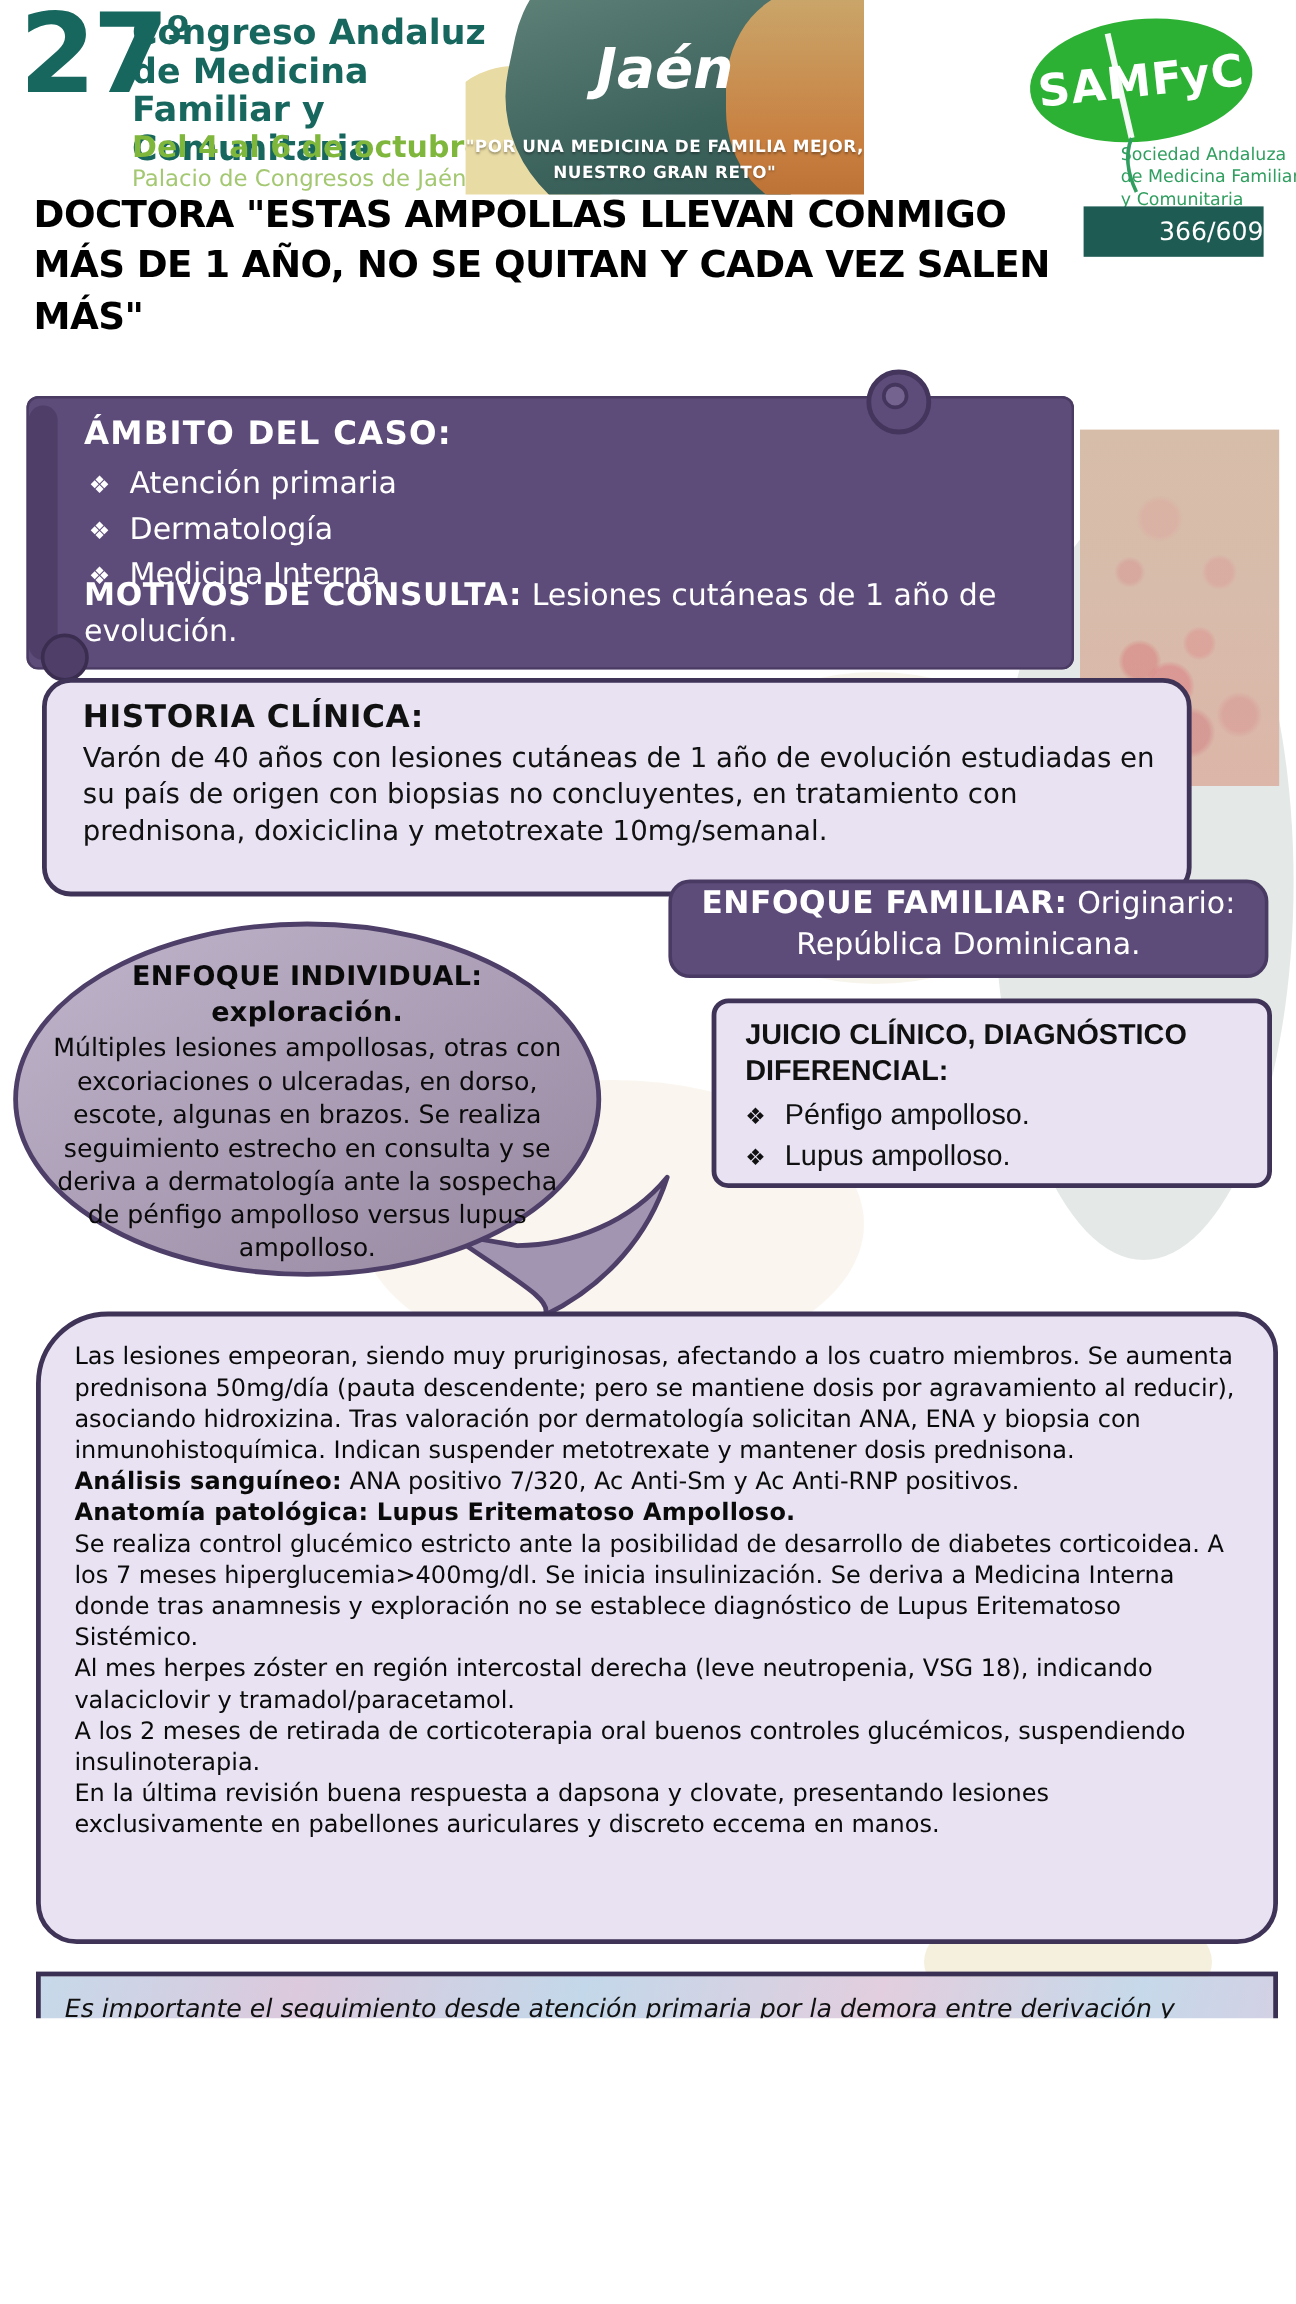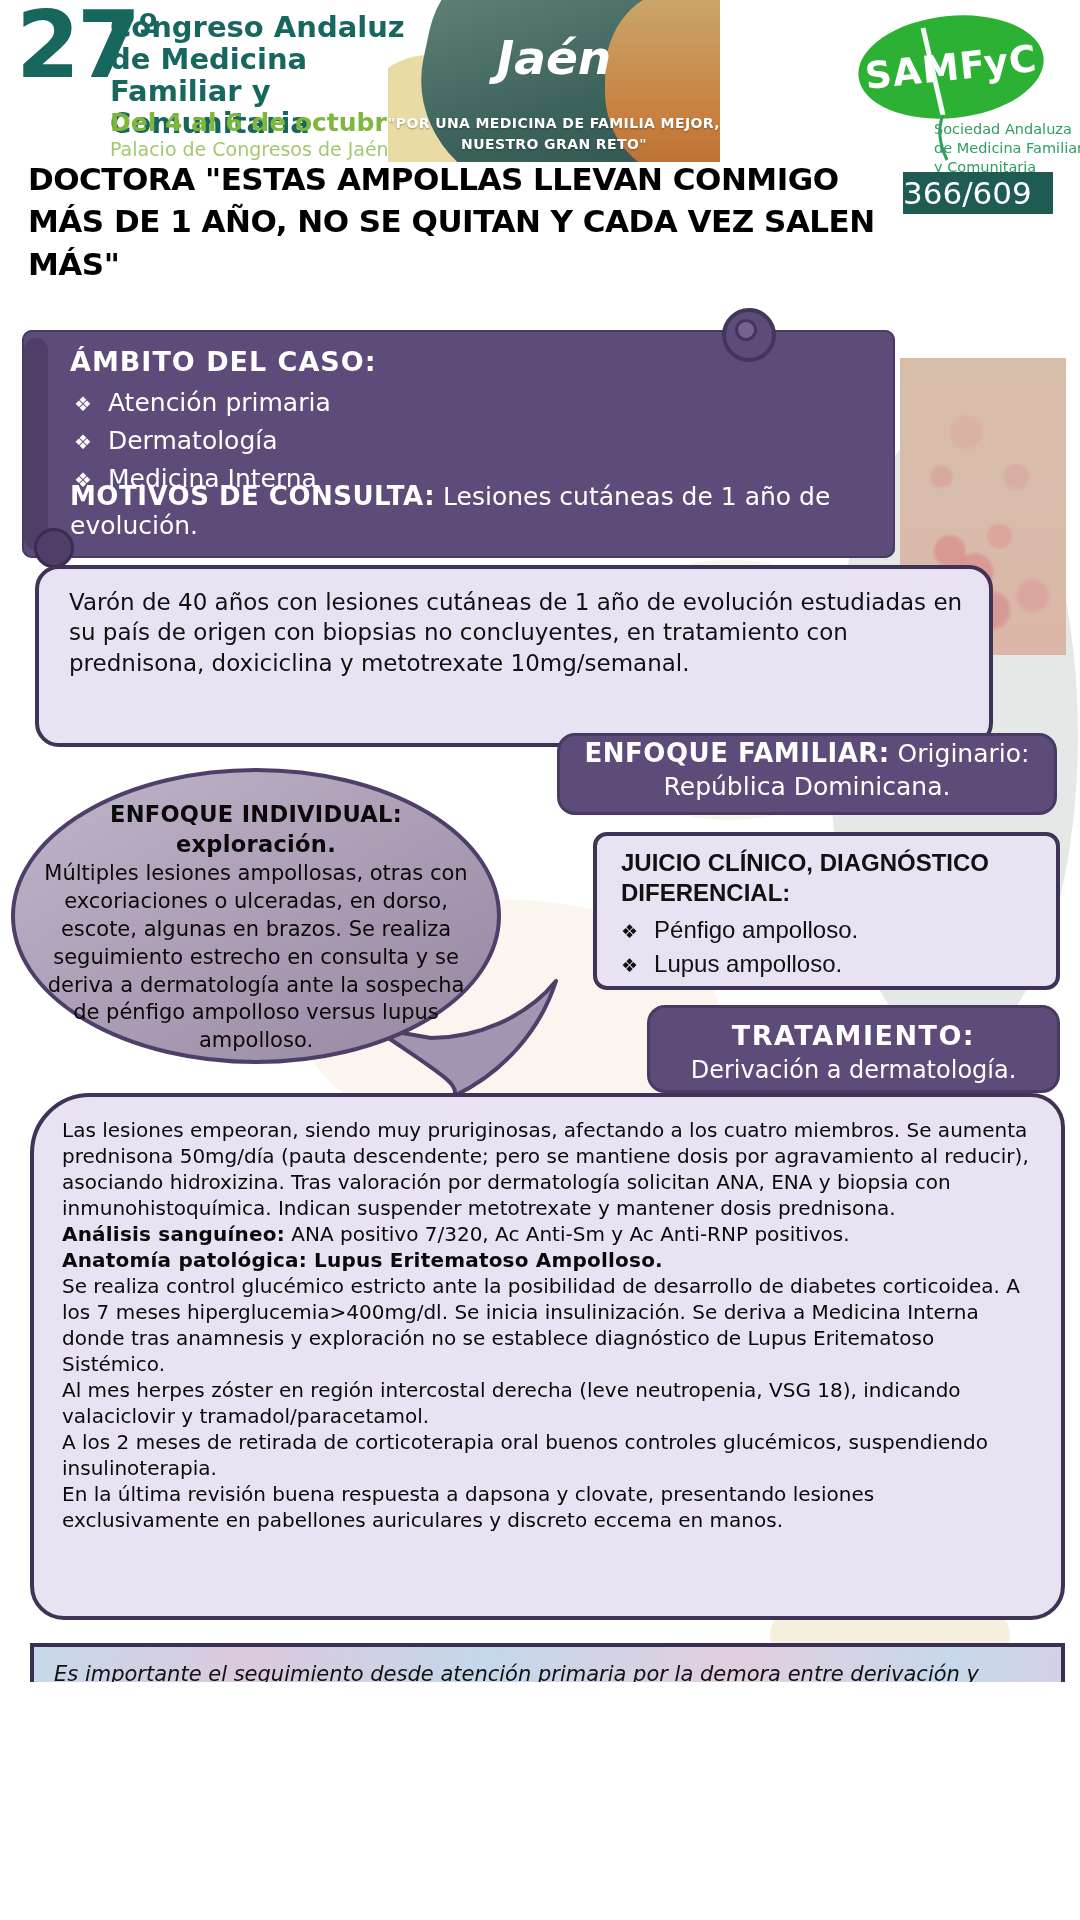--- a/index.html
+++ b/index.html
@@ -22,22 +22,22 @@
              background:linear-gradient(180deg,#caa86d,#c87f3f 70%,#b96f33);}
   .jaen{position:absolute;left:0;top:30px;width:100%;text-align:center;font-size:47px;font-style:italic;
         font-weight:700;color:#fff;}
   .motto{position:absolute;left:0;bottom:6px;width:100%;text-align:center;font-size:14px;font-weight:700;
          color:#fff;line-height:1.55;letter-spacing:.4px;white-space:pre-line;text-shadow:0 1px 2px rgba(0,0,0,.35);}
   .samfyc-ellipse{left:858px;top:16px;width:186px;height:102px;background:#2db135;border-radius:50%;
          transform:rotate(-6deg);display:flex;align-items:center;justify-content:center;}
   .samfyc-ellipse span{color:#fff;font-size:37px;font-weight:700;letter-spacing:1px;}
   .pen-line{left:905px;top:20px;width:60px;height:150px;pointer-events:none;}
   .society-name{left:934px;top:120px;width:150px;font-size:14.5px;color:#2f9e5f;line-height:1.3;white-space:pre-line;}
-  .badge{left:903px;top:172px;width:150px;height:42px;background:#1d5b53;color:#fff;font-size:31px;
-         text-align:left;line-height:42px;}
+  .badge{left:903px;top:172px;width:150px;height:42px;background:#1d5b53;color:#fff;font-size:21px;
+         text-align:right;line-height:42px;}
   .title{left:28px;top:158px;width:880px;font-size:31px;font-weight:700;color:#000;line-height:1.37;letter-spacing:-.5px;}
   .authors{left:28px;top:250px;width:1035px;font-size:26px;font-weight:700;line-height:1.3;
            font-family:"Liberation Sans",sans-serif;}
   
   .scroll-box{left:22px;top:330px;width:873px;height:228px;background:#5d4b79;border-radius:10px;
               box-shadow:0 0 0 2px #4a3b63 inset;}
   .roll-left{position:absolute;left:2px;top:8px;width:24px;height:212px;background:#4e3e68;border-radius:12px;}
   .curl{position:absolute;border-radius:50%;}
   .curl-tr{left:700px;top:-22px;width:46px;height:46px;background:#5d4b79;border:4px solid #43355c;}
   .curl-tr::after{content:"";position:absolute;left:9px;top:7px;width:16px;height:16px;border-radius:50%;
@@ -159,20 +159,21 @@
         </div>
       </div>
     <div class="motivos">
       <b>MOTIVOS DE CONSULTA:</b><span> Lesiones cutáneas de 1 año de evolución.</span>
     </div>
   </div>
 
   <div class="abs skin-photo"></div>
 
   <div class="abs light-box historia-box">
+    <div class="historia-heading">HISTORIA CLÍNICA:</div>
     <div class="historia-text">Varón de 40 años con lesiones cutáneas de 1 año de evolución estudiadas en su país de origen con biopsias no concluyentes, en tratamiento con prednisona, doxiciclina y metotrexate 10mg/semanal.</div>
   </div>
 
   <svg class="abs bubble-svg" viewBox="0 0 566 334">
     <defs>
       <linearGradient id="bubgrad" x1="0" y1="0" x2="1" y2="1">
         <stop offset="0" stop-color="#c0b5cc"></stop>
           <stop offset="1" stop-color="#96879f"></stop>
       </linearGradient>
     </defs>
@@ -196,24 +197,20 @@
           <span class="bullet">❖</span>
           <span>Pénfigo ampolloso.</span>
         </div>
         <div class="bullet-row">
           <span class="bullet">❖</span>
           <span>Lupus ampolloso.</span>
         </div>
       </div>
   </div>
 
-  <div class="abs dark-box trata-box">
-    <b>TRATAMIENTO:</b><br>
-    <span>Derivación a dermatología.</span>
-  </div>
 
   <div class="abs light-box main-box" id="evo-box">
       <div class="evo-p"><span>Las lesiones empeoran, siendo muy pruriginosas, afectando a los cuatro miembros. Se aumenta prednisona 50mg/día (pauta descendente; pero se mantiene dosis por agravamiento al reducir), asociando hidroxizina. Tras valoración por dermatología solicitan ANA, ENA y biopsia con inmunohistoquímica. Indican suspender metotrexate y mantener dosis prednisona.</span></div>
       <div class="evo-p"><b>Análisis sanguíneo:</b><span> ANA positivo 7/320, Ac Anti-Sm y Ac Anti-RNP positivos.</span></div>
       <div class="evo-p"><b>Anatomía patológica: Lupus Eritematoso Ampolloso.</b></div>
       <div class="evo-p"><span>Se realiza control glucémico estricto ante la posibilidad de desarrollo de diabetes corticoidea. A los 7 meses hiperglucemia&gt;400mg/dl. Se inicia insulinización. Se deriva a Medicina Interna donde tras anamnesis y exploración no se establece diagnóstico de Lupus Eritematoso Sistémico.</span></div>
       <div class="evo-p"><span>Al mes herpes zóster en región intercostal derecha (leve neutropenia, VSG 18), indicando valaciclovir y tramadol/paracetamol.</span></div>
       <div class="evo-p"><span>A los 2 meses de retirada de corticoterapia oral buenos controles glucémicos, suspendiendo insulinoterapia.</span></div>
       <div class="evo-p"><span>En la última revisión buena respuesta a dapsona y clovate, presentando lesiones exclusivamente en pabellones auriculares y discreto eccema en manos.</span></div>
     </div>

